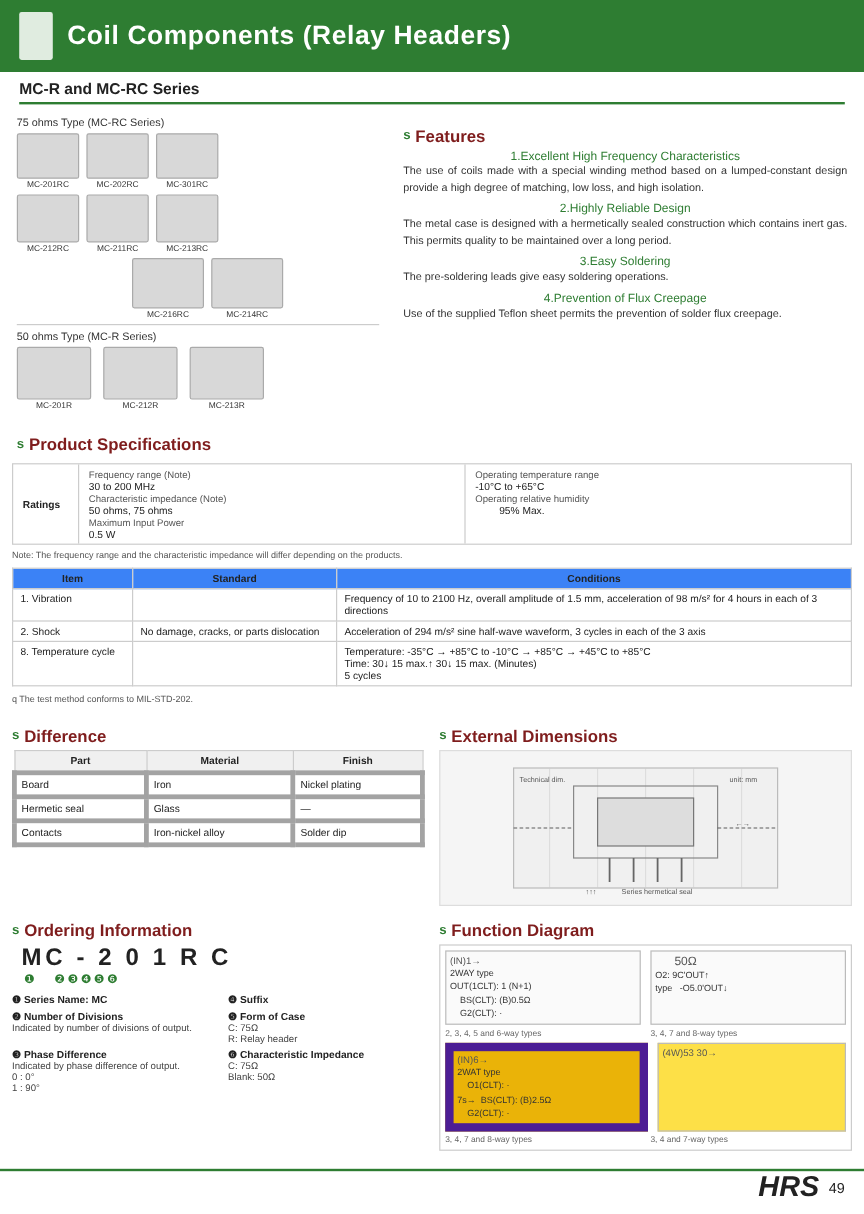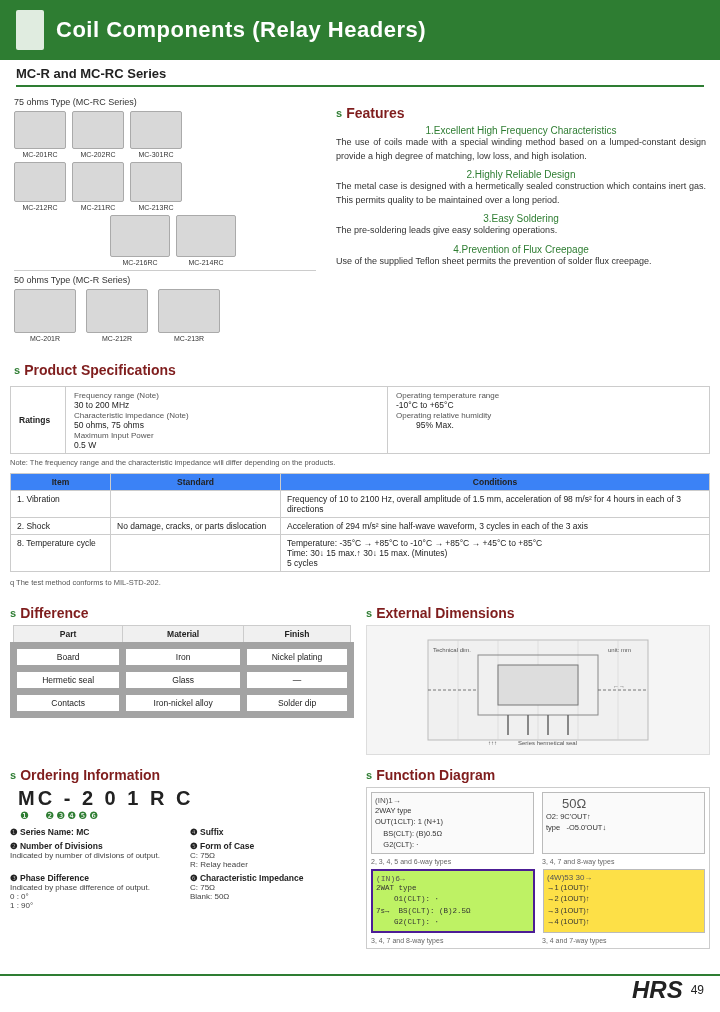--- a/index.html
+++ b/index.html
@@ -185,23 +185,22 @@
       font-size: 8.5px;
       margin-bottom: 8px;
     }
     .mat-table th {
       background: #f0f0f0;
       border: 1px solid #ccc;
       padding: 3px 8px;
       text-align: center;
     }
     .mat-table td {
-      border: 7px solid #a3a3a3;
+      border: 4px solid #a3a3a3;
       padding: 3px 4px;
-      text-align: center;
     }
     .diagram-placeholder {
       background: #f5f5f5;
       border: 1px solid #ddd;
       width: 100%;
       height: 130px;
       display: flex;
       align-items: center;
       justify-content: center;
       font-size: 8px;
@@ -531,50 +530,44 @@
         <div style="flex:1; border:1px solid #bbb; padding:3px; background:#fafafa;">
           <div style="font-size:8px; color:#555;">(IN)1→</div>
           <div style="line-height:1.5;">
             2WAY type<br>
             OUT(1CLT): 1 (N+1)<br>
             &nbsp;&nbsp;&nbsp;&nbsp;BS(CLT): (B)0.5Ω<br>
             &nbsp;&nbsp;&nbsp;&nbsp;G2(CLT): ·
           </div>
         </div>
         <div style="flex:1; border:1px solid #bbb; padding:3px; background:#fafafa;">
-          <div style="font-size:13px; color:#555;padding-left:16px;">50Ω</div>
+          <div style="font-size:10px; color:#555;padding-left:16px;">50Ω</div>
           <div style="line-height:1.5;">
             O2: 9C'OUT↑<br>
             type&nbsp;&nbsp;&nbsp;-O5.0'OUT↓
           </div>
         </div>
       </div>
       <div style="display:flex; gap:8px; font-size:7px; color:#666; margin-bottom:4px;">
         <div style="flex:1;">2, 3, 4, 5 and 6-way types</div>
         <div style="flex:1;">3, 4, 7 and 8-way types</div>
       </div>
 
       <div style="display:flex; gap:8px; margin-bottom:4px;">
-        <div style="flex:1; border:2px solid #4c1d95; padding:3px; background:#bef264;font-family:Liberation Mono, monospace;">
+        <div style="flex:1; border:7px solid #4c1d95; padding:3px; background:#eab308;">
           <div style="font-size:8px; color:#555;">(IN)6→</div>
           <div style="line-height:1.5;">
             2WAT type<br>
             &nbsp;&nbsp;&nbsp;&nbsp;O1(CLT): ·<br>
             7s→&nbsp;&nbsp;BS(CLT): (B)2.5Ω<br>
             &nbsp;&nbsp;&nbsp;&nbsp;G2(CLT): ·
           </div>
         </div>
         <div style="flex:1; border:1px solid #bbb; padding:3px; background:#fde047;">
           <div style="font-size:8px; color:#555;">(4W)53 30→</div>
-          <div style="line-height:1.5;">
-            →1 (1OUT)↑<br>
-            →2 (1OUT)↑<br>
-            →3 (1OUT)↑<br>
-            →4 (1OUT)↑
-          </div>
         </div>
       </div>
       <div style="display:flex; gap:8px; font-size:7px; color:#666;">
         <div style="flex:1;">3, 4, 7 and 8-way types</div>
         <div style="flex:1;">3, 4 and 7-way types</div>
       </div>
     </div>
   </div>
 </div>
 

